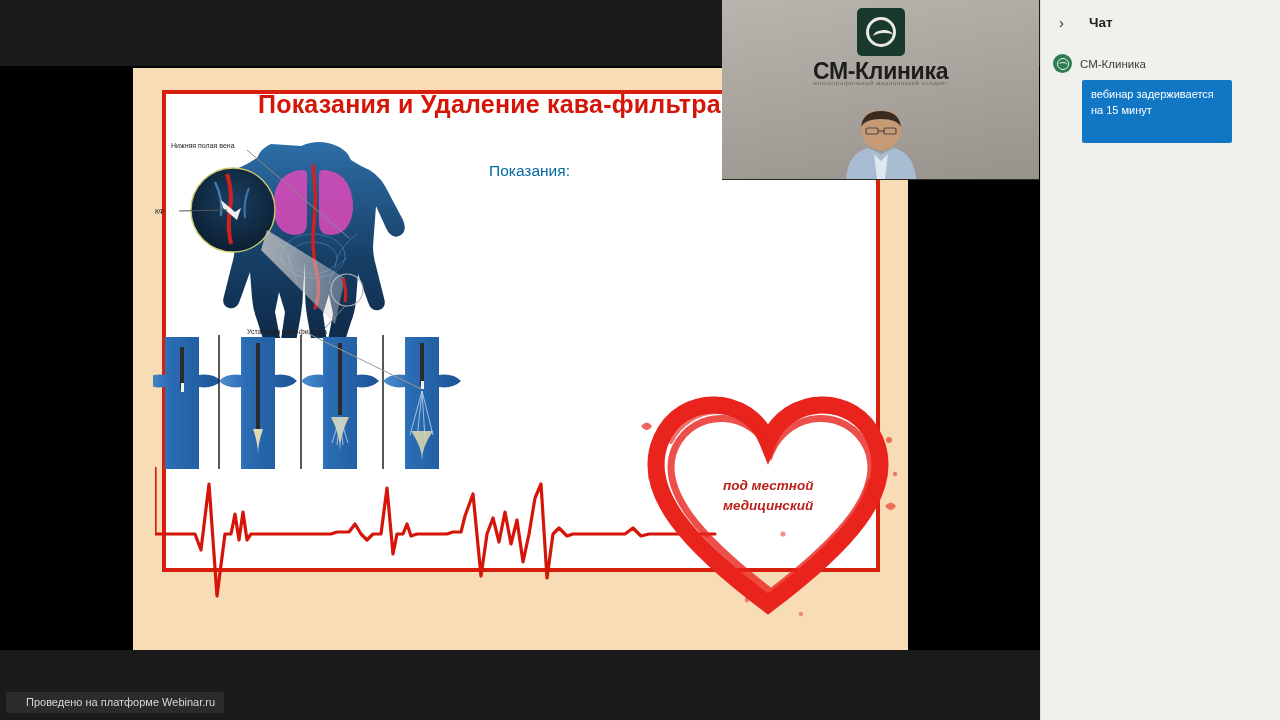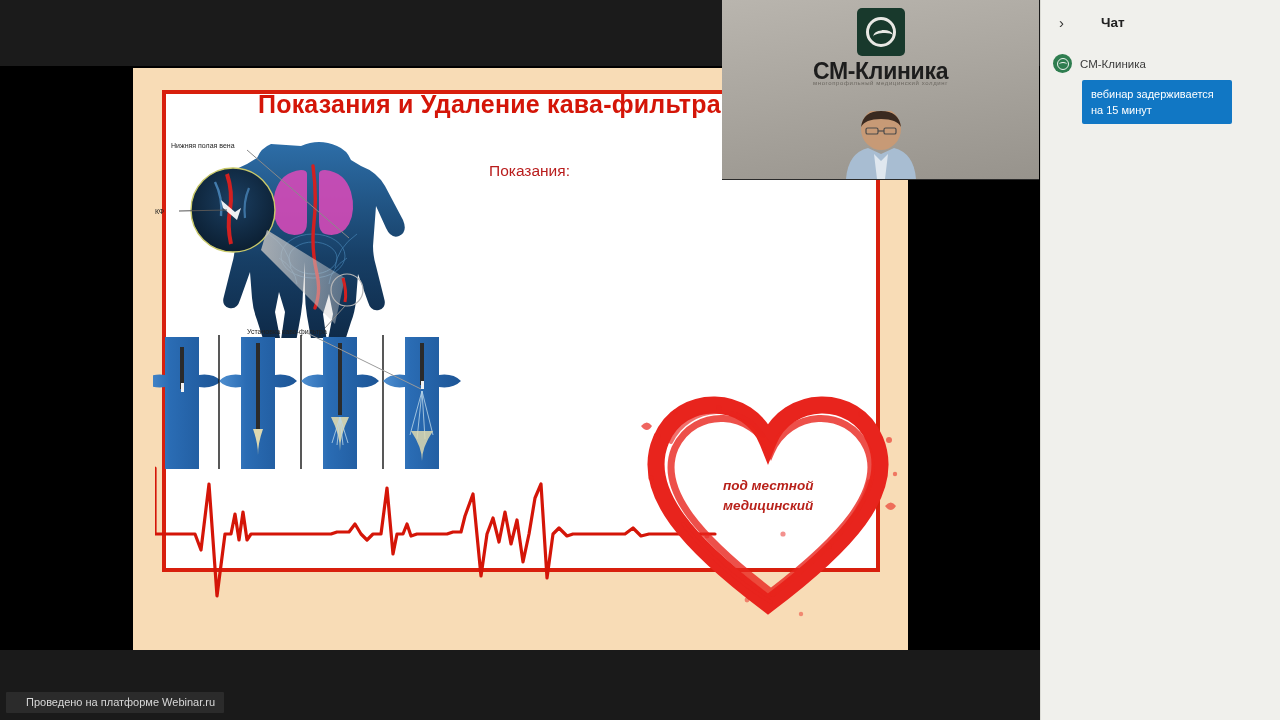--- a/index.html
+++ b/index.html
@@ -38,21 +38,21 @@
   #anatomy { position:absolute; left:16px; top:70px; width:330px; height:200px; }
   #anatomy svg { display:block; }
   .anat-label { font-size:7px; fill:#222; font-family:"Liberation Sans",sans-serif; }
 
   
   #veins { position:absolute; left:20px; top:265px; width:330px; height:140px; }
 
   
   #indications {
     position:absolute; left:356px; top:92px; width:350px;
-    color:#b91c1c; font-size:15.5px; line-height:1.42;
+    color:#0369a1; font-size:15.5px; line-height:1.42;
   }
   #indications .head { margin-bottom:16px; }
   #indications ul { list-style:none; }
   #indications li { white-space:nowrap; }
   #indications li::before { content:"\2022"; margin-right:7px; }
 
   
   #heart { position:absolute; left:490px; top:310px; width:290px; height:260px; }
   #heart-text {
     position:absolute; left:590px; top:408px; width:140px;
@@ -115,40 +115,40 @@
     background:#f0f0ec; border-left:1px solid #dcdcd6;
   }
   #chat-header {
     position:relative; height:44px; display:flex; align-items:center;
     padding-left:18px;
   }
   #chat-collapse {
     width:18px; font-size:15px; color:#333; line-height:1; cursor:pointer;
   }
   #chat-title {
-    margin-left:24px; font-size:13.5px; font-weight:bold; color:#222;
+    margin-left:12px; font-size:13.5px; font-weight:bold; color:#222;
   }
   #chat-messages { padding:10px 12px 0 12px; }
   .msg-row { display:flex; align-items:center; gap:8px; margin-bottom:7px; }
   .avatar {
     width:19px; height:19px; border-radius:50%; background:#2e7d4f;
     display:flex; align-items:center; justify-content:center; flex:0 0 auto;
   }
   .avatar .ring2 {
     width:12px; height:12px; border:1.6px solid #eef3ef; border-radius:50%;
     position:relative;
   }
   .avatar .ring2::after {
     content:""; position:absolute; left:1px; top:3.5px; width:8px; height:4px;
     border-top:1.6px solid #eef3ef; border-radius:50% 50% 0 0;
   }
   .msg-author { font-size:11.5px; color:#3b3b3b; }
   .bubble {
     margin-left:29px; background:#1177c4; color:#fff;
-    font-size:11px; line-height:1.45; padding:7px 9px 5px 9px;
+    font-size:11px; line-height:1.45; padding:7px 9px 24px 9px;
     max-width:150px; border-radius:2px;
   }
 </style>
 </head>
 <body>
 
 <div id="app">
 
   <div id="stage">
     <div id="stage-black"></div>

